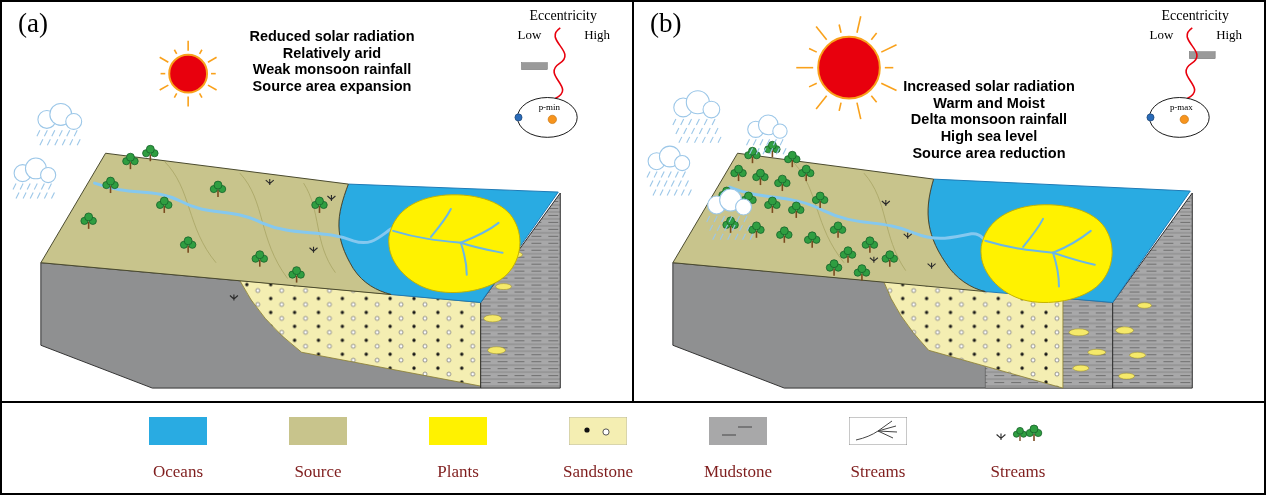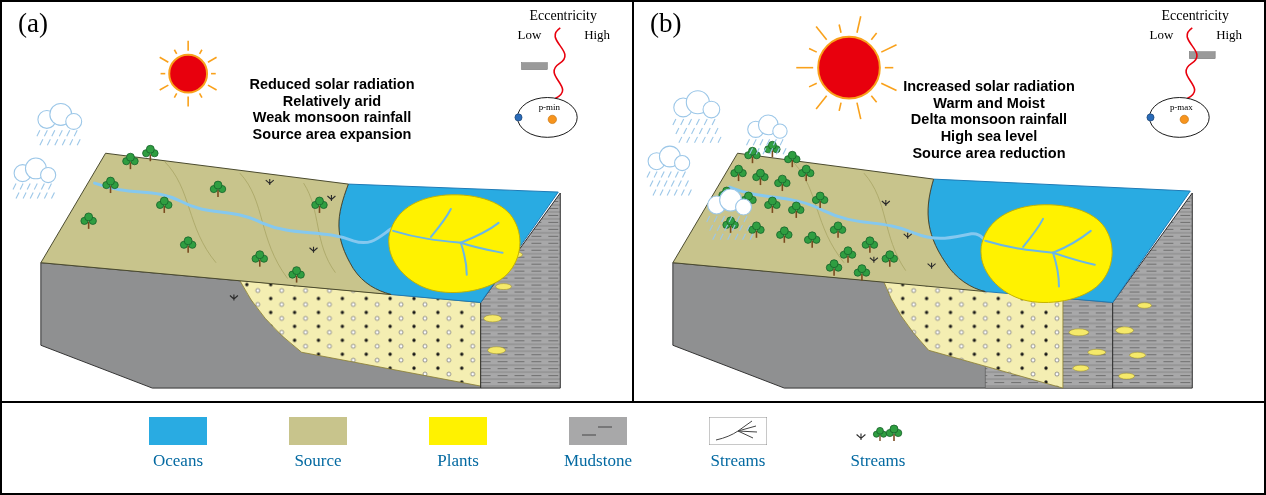--- a/index.html
+++ b/index.html
@@ -9,28 +9,28 @@
             display:flex; flex-direction:column; }
   .panels { height:401px; display:flex; border-bottom:2px solid #000; }
   .panel { position:relative; flex:1; overflow:hidden; background:#fff; }
   .panel + .panel { border-left:2px solid #000; }
   .diagram { position:absolute; left:0; top:0; width:100%; height:100%; }
   .panel-label { position:absolute; top:6px; left:16px; font-size:27px;
                  font-family:"Liberation Serif", serif; color:#000; }
   .annotations { position:absolute; text-align:center; color:#000;
                  font-family:"Liberation Sans", sans-serif; font-weight:700;
                  font-size:14.5px; line-height:1.15; }
-  .panel-a .annotations { left:205px; top:26px; width:250px;margin-top:48px; }
+  .panel-a .annotations { left:205px; top:26px; width:250px; }
   .panel-b .annotations { left:230px; top:40px; width:250px;margin-top:36px; }
   .diagram text { font-family:"Liberation Serif", serif; fill:#000; }
   .legend { flex:1; display:flex; align-items:flex-start; padding-top:14px;
             padding-left:144px; gap:76px; background:#fff; }
   .legend-item { display:flex; flex-direction:column; align-items:center; width:64px; }
   .swatch { width:58px; height:28px; display:block; }
-  .legend-label { margin-top:6px; font-size:17px; color:#0369a1;
+  .legend-label { margin-top:17px; font-size:17px; color:#7f1d1d;
                   font-family:"Liberation Serif", serif; white-space:nowrap; }
 </style>
 </head>
 <body>
 
 <div class="figure">
   <div class="panels">
 
     <div class="panel panel-a">
       <svg class="diagram" viewBox="0 0 631 401">
@@ -570,20 +570,28 @@
       <div class="legend-label">Source</div>
     </div>
     <div class="legend-item">
       <svg class="swatch" viewBox="0 0 58 28">
         <rect width="58" height="28" fill="#fff200"></rect>
       </svg>
       <div class="legend-label">Plants</div>
     </div>
     <div class="legend-item">
       <svg class="swatch" viewBox="0 0 58 28">
+        <rect width="58" height="28" fill="#f4eeb2" stroke="#999" stroke-width="0.6"></rect>
+        <circle cx="18" cy="13" r="2.6" fill="#111"></circle>
+        <circle cx="37" cy="15" r="3.1" fill="#fff" stroke="#444" stroke-width="0.9"></circle>
+      </svg>
+      <div class="legend-label">Sandstone</div>
+    </div>
+    <div class="legend-item">
+      <svg class="swatch" viewBox="0 0 58 28">
         <rect width="58" height="28" fill="#a8a8a9"></rect>
         <line x1="29" y1="10" x2="43" y2="10" stroke="#5d5d5d" stroke-width="1.3"></line>
         <line x1="13" y1="18" x2="27" y2="18" stroke="#5d5d5d" stroke-width="1.3"></line>
       </svg>
       <div class="legend-label">Mudstone</div>
     </div>
     <div class="legend-item">
       <svg class="swatch" viewBox="0 0 58 28">
         <rect width="58" height="28" fill="#fff" stroke="#777" stroke-width="0.8"></rect>
         <g fill="none" stroke="#444" stroke-width="1">

